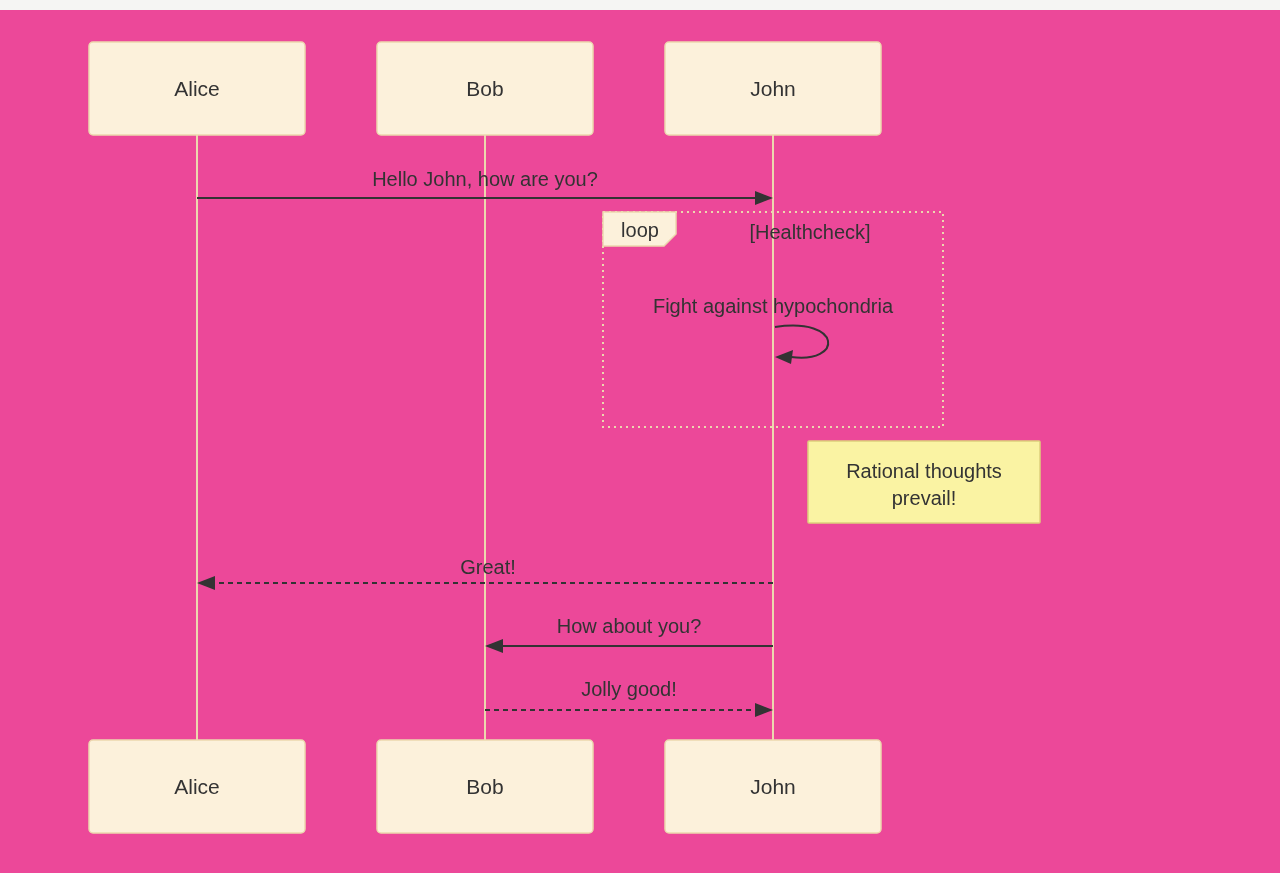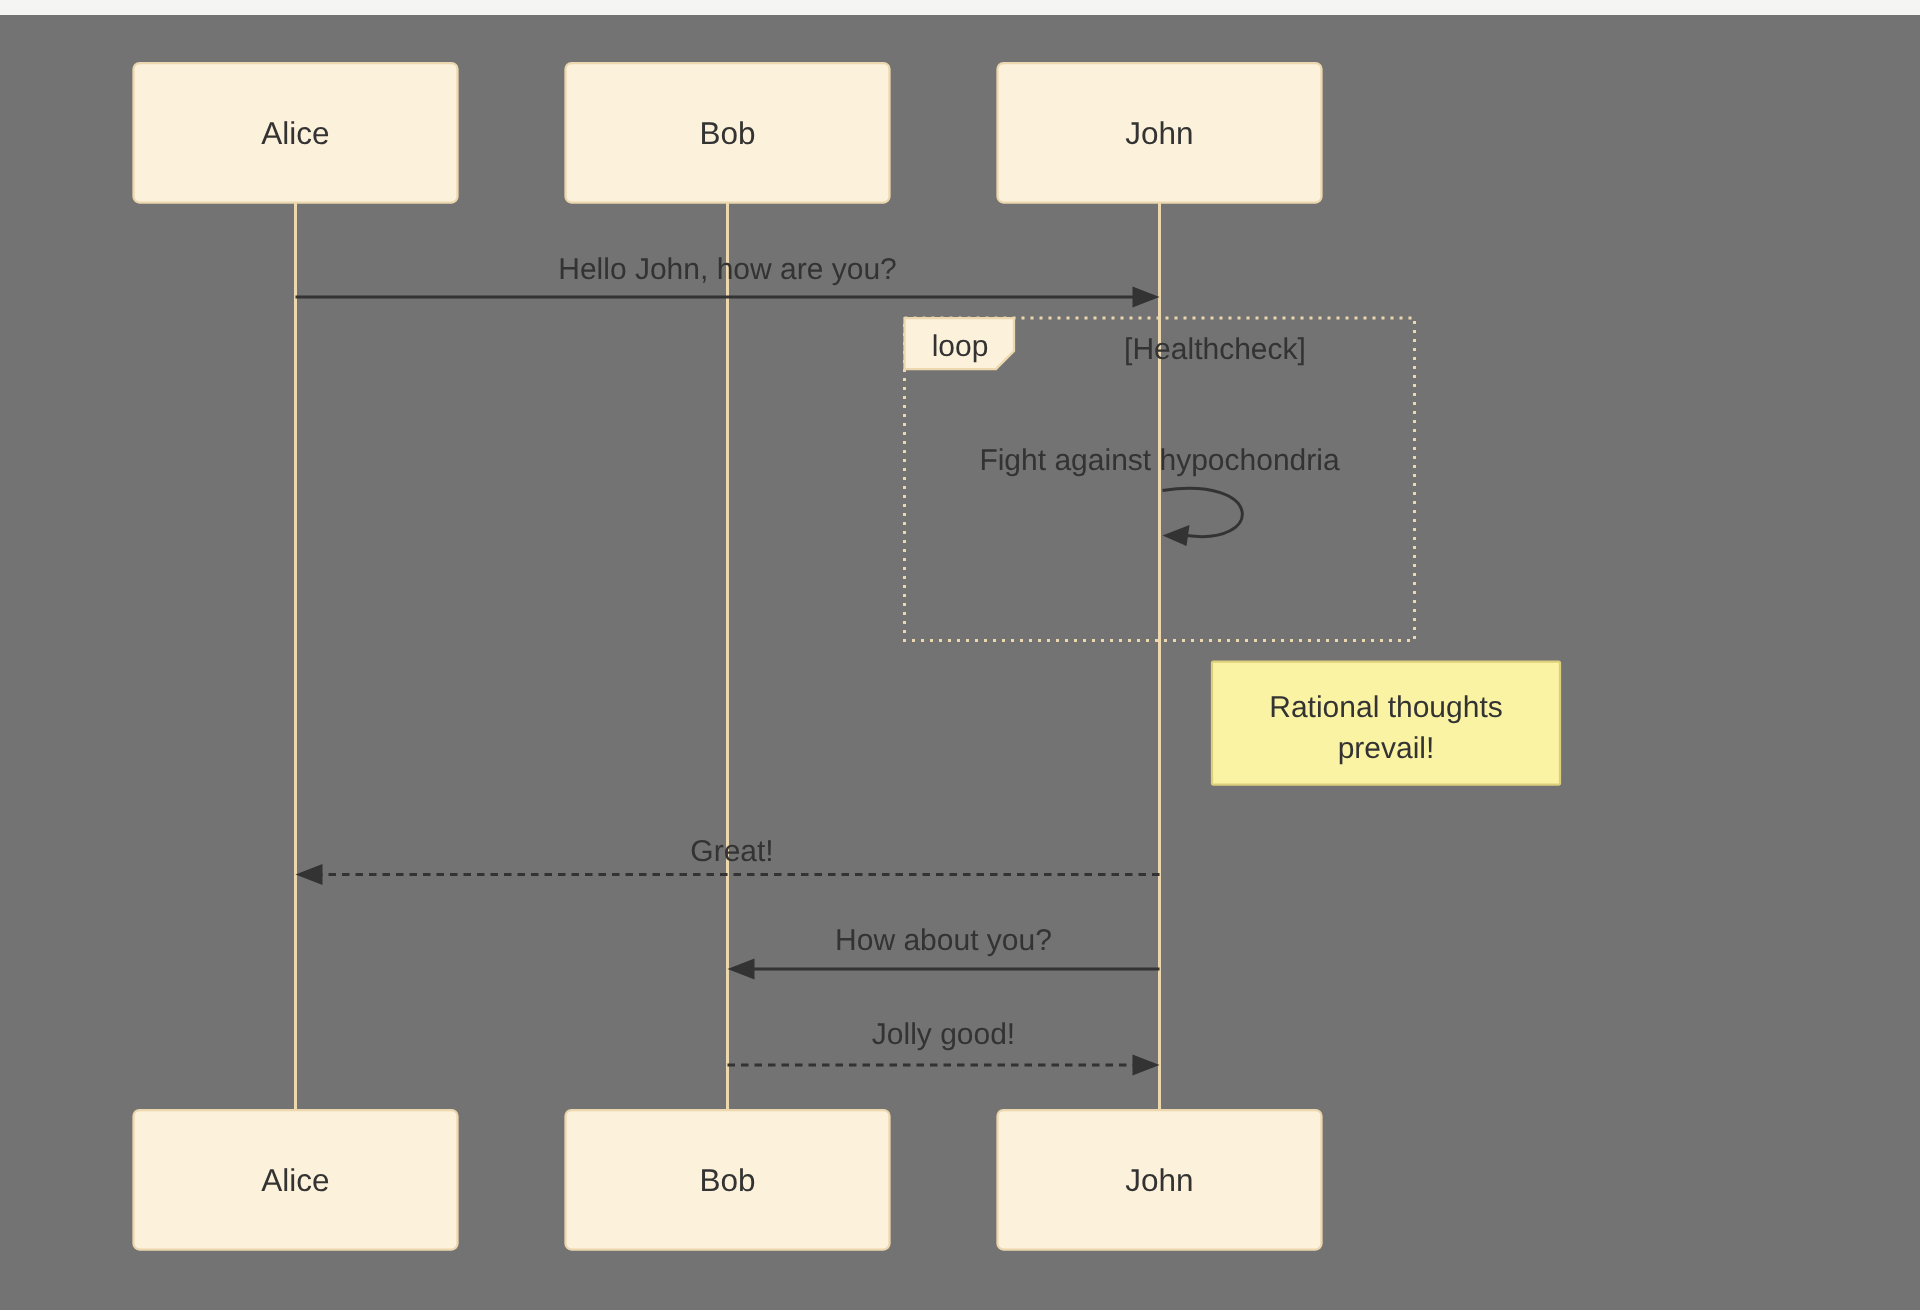--- a/index.html
+++ b/index.html
@@ -2,21 +2,21 @@
 <html><head>
 <meta charset="utf-8">
 <style>
   html, body { margin: 0; padding: 0; }
   body {
     width: 1280px; height: 873px;
     background: #ececea;
     font-family: "Liberation Sans", sans-serif;
     overflow: hidden;
   }
-  .stage { position: relative; width: 1280px; height: 873px; background: #737373; }
+  .stage { position: relative; width: 1280px; height: 873px; background: #ec4899; }
   svg { display: block; }
 
   .actor-box   { fill: #fcf1db; stroke: #ecd7ae; stroke-width: 1.5; }
   .lifeline    { stroke: #ecd7ae; stroke-width: 2; }
   .loop-rect   { fill: none; stroke: #ecd7ae; stroke-width: 2; stroke-dasharray: 2 4; }
   .loop-label-shape { fill: #fcf1db; stroke: #ecd7ae; stroke-width: 1.5; }
   .note-rect   { fill: #faf3a3; stroke: #ddd07c; stroke-width: 1.5; }
 
   .msg-line    { stroke: #333333; stroke-width: 2; fill: none; }
   .msg-dashed  { stroke-dasharray: 5 4; }

